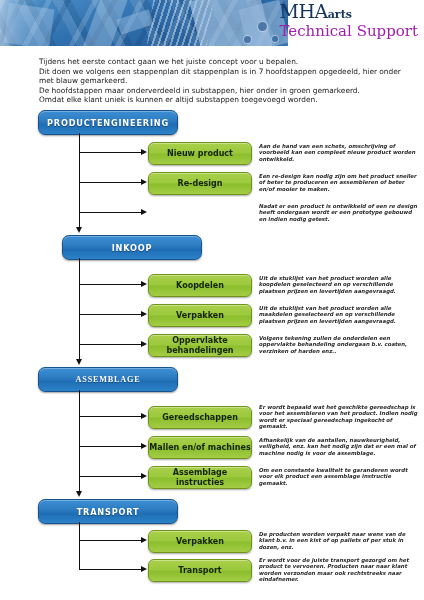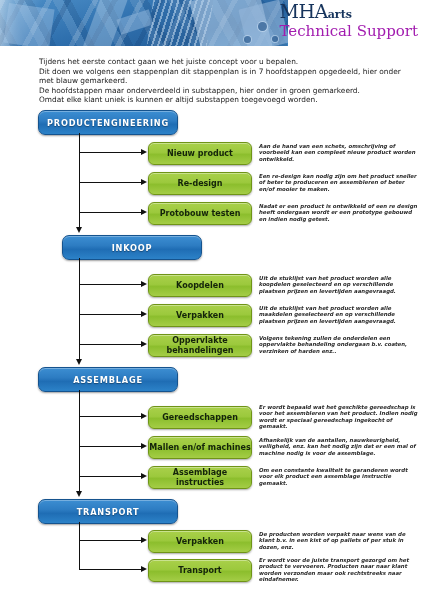--- a/index.html
+++ b/index.html
@@ -166,23 +166,20 @@
   <div class="subbox" style="top:142px;">
     <span>Nieuw product</span>
   </div>
   <div class="desc" style="top:143px;">Aan de hand van een schets, omschrijving of voorbeeld kan een compleet nieuw product worden ontwikkeld.</div>
 
   <div class="subbox" style="top:172px;">
     <span>Re-design</span>
   </div>
   <div class="desc" style="top:173px;">Een re-design kan nodig zijn om het product sneller of beter te produceren en assembleren of beter en/of mooier te maken.</div>
 
-  <div class="subbox" style="top:202px;">
-    <span>Protobouw testen</span>
-  </div>
   <div class="desc" style="top:203px;">Nadat er een product is ontwikkeld of een re design heeft ondergaan wordt er een prototype gebouwd en indien nodig getest.</div>
 
   <div class="vline" style="left:79px;top:214px;height:14px;"></div>
   <div class="arrowd" style="left:76px;top:227px;"></div>
 
   <div class="mainbox" style="left:38px;top:235px;margin-left:24px;">
     <span>INKOOP</span>
   </div>
   <div class="vline" style="left:79px;top:258px;height:88px;"></div>
   <div class="hline" style="left:79px;top:284px;width:63px;"></div>
@@ -203,21 +200,21 @@
   <div class="desc" style="top:305px;">Uit de stuklijst van het product worden alle maakdelen geselecteerd en op verschillende plaatsen prijzen en levertijden aangevraagd.</div>
 
   <div class="subbox" style="top:334px;">
     <span>Oppervlakte behandelingen</span>
   </div>
   <div class="desc" style="top:335px;">Volgens tekening zullen de onderdelen een oppervlakte behandeling ondergaan b.v. coaten, verzinken of harden enz..</div>
 
   <div class="vline" style="left:79px;top:346px;height:14px;"></div>
   <div class="arrowd" style="left:76px;top:359px;"></div>
 
-  <div class="mainbox" style="left:38px;top:367px;">
+  <div class="mainbox" style="left:38px;top:367px;font-family:Liberation Serif, serif;">
     <span>ASSEMBLAGE</span>
   </div>
   <div class="vline" style="left:79px;top:390px;height:88px;"></div>
   <div class="hline" style="left:79px;top:416px;width:63px;"></div>
   <div class="arrowr" style="left:141px;top:413px;"></div>
   <div class="hline" style="left:79px;top:446px;width:63px;"></div>
   <div class="arrowr" style="left:141px;top:443px;"></div>
   <div class="hline" style="left:79px;top:476px;width:63px;"></div>
   <div class="arrowr" style="left:141px;top:473px;"></div>
 

